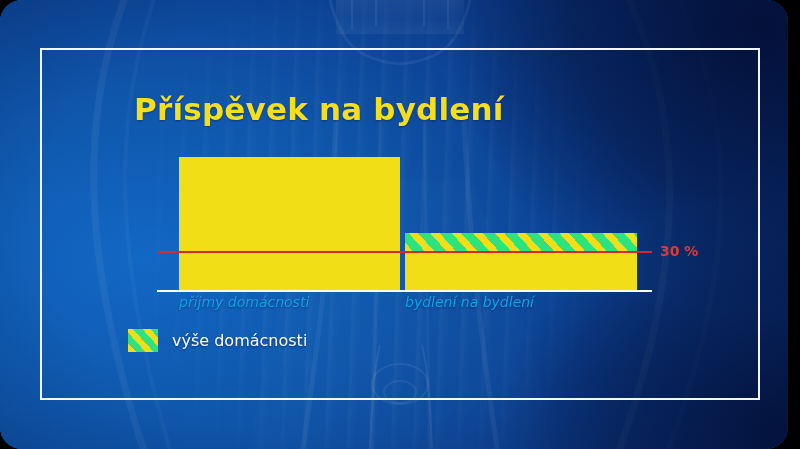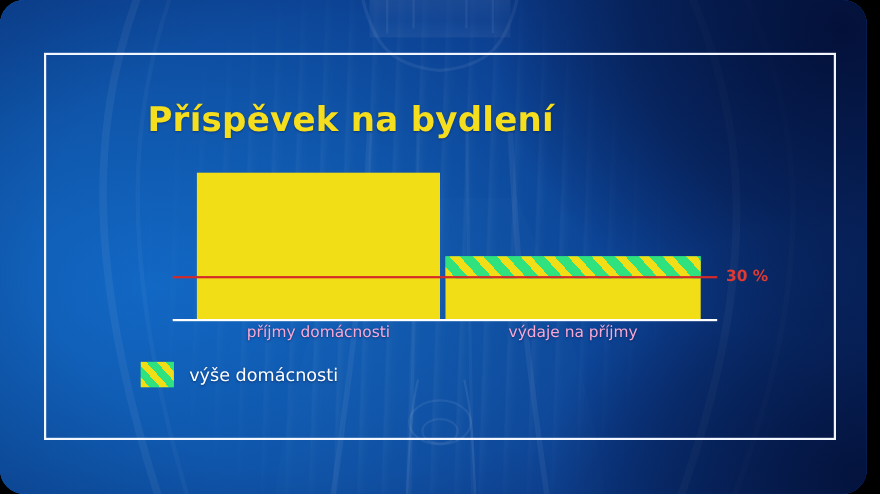--- a/index.html
+++ b/index.html
@@ -122,25 +122,26 @@
   }
   .threshold-label {
     position: absolute;
     color: #e03a33;
     font-size: 14px;
     font-weight: bold;
     white-space: nowrap;
   }
   .axis-label {
     position: absolute;
-    color: #f9a8d4;
+    color: #0ea5e9;
     font-size: 14px;
-    text-align: center;
+    text-align: left;
     white-space: nowrap;
     text-shadow: 0 1px 2px rgba(0,16,60,0.5);
+    font-style: italic;
   }
 
   
   .legend {
     position: absolute;
     left: 128px;
     top: 329px;
     display: flex;
     align-items: center;
   }
@@ -221,21 +222,21 @@
     <div class="bar-stripe" style="left:381px; top:233px; width:232px; height:20px;"></div>
 
     <div class="threshold-line" style="left:133px; top:251px; width:495px;"></div>
 
     <div class="threshold-label" style="left:636px; top:243px;">30 %</div>
 
     <div class="baseline" style="left:133px; top:290px; width:495px;"></div>
 
     <div class="axis-label" style="left:155px; top:294px; width:221px;">příjmy domácnosti</div>
 
-    <div class="axis-label" style="left:381px; top:294px; width:232px;">výdaje na příjmy</div>
+    <div class="axis-label" style="left:381px; top:294px; width:232px;">bydlení na bydlení</div>
   </div>
 
   <div class="legend">
     <div class="legend-swatch"></div>
     <div class="legend-text">výše domácnosti</div>
   </div>
 
 </div>
 
 </body></html>

